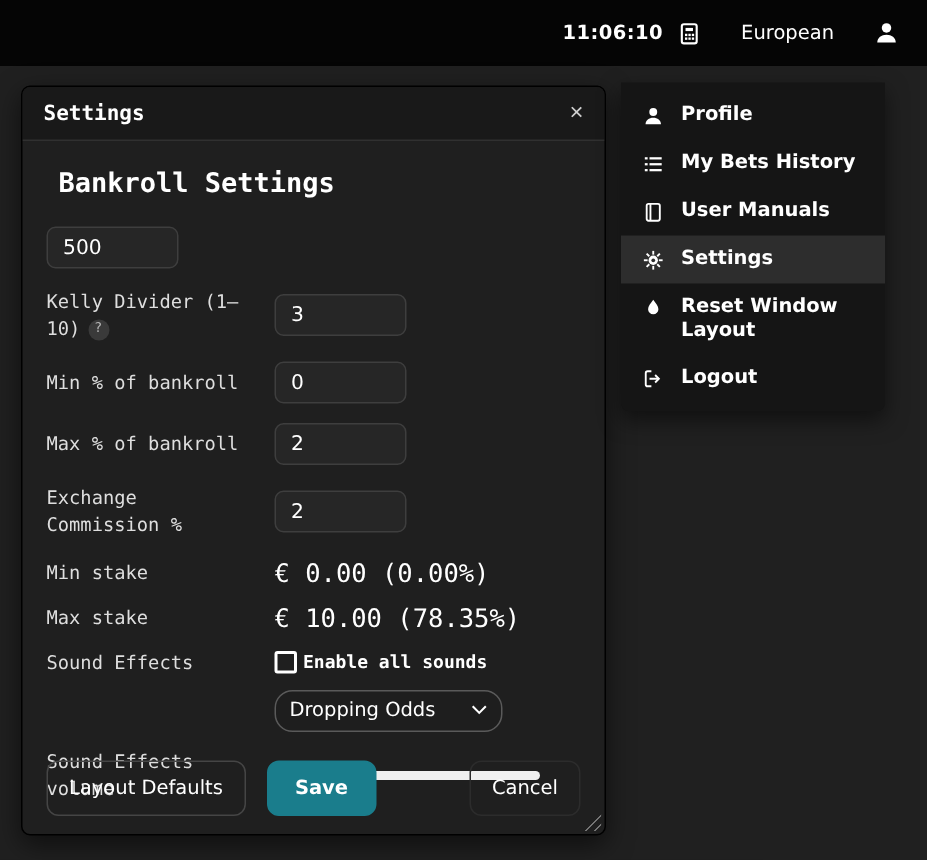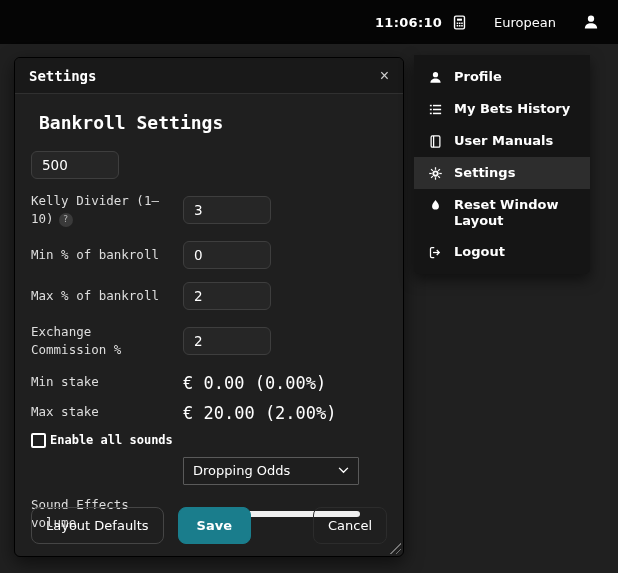--- a/index.html
+++ b/index.html
@@ -34,21 +34,21 @@
     color:#fff; font-size:13.5px; padding:0 10px; font-family:"DejaVu Sans","Liberation Sans",sans-serif; outline:none; }
 
   .static-row { margin-bottom:10px; }
   .static-val { color:#fff; font-family:"DejaVu Sans Mono","Liberation Mono",monospace; font-weight:normal; font-size:17px; }
 
   .checkbox-row { margin-bottom:9px; }
   .checkbox-wrap { display:flex; align-items:flex-start; gap:4px; cursor:pointer; }
   .checkbox { width:15px; height:15px; background:#fff; border:2px solid #fff; border-radius:2px; background:transparent; border-color:#fff; }
   .checkbox-label { color:#fff; font-family:"DejaVu Sans Mono","Liberation Mono",monospace; font-weight:bold; font-size:12px; }
 
-  .select-box { width:176px; height:28px; background:#1e1e1e; border:1px solid #5a5a5a; border-radius:1px;
+  .select-box { width:152px; height:28px; background:#1e1e1e; border:1px solid #5a5a5a; border-radius:12px;
     display:flex; align-items:center; justify-content:space-between; padding:4px 9px; cursor:pointer; }
   .select-box .sel-text { color:#fff; font-size:13px; }
   .select-row { margin-bottom:11px; }
 
   .slider-row { margin-bottom:18px; }
   .slider { position:relative; width:177px; height:14px; cursor:pointer; }
   .slider .track { position:absolute; top:4px; left:0; width:100%; height:6px; background:#f0f0f0; border-radius:3px; }
   .slider .fill { position:absolute; top:4px; left:0; height:6px; background:#2f86f6; border-radius:3px 0 0 3px; }
   .slider .thumb { position:absolute; top:0; width:14px; height:14px; background:#2f86f6; border-radius:50%; transform:translateX(-50%); }
 
@@ -132,24 +132,25 @@
       <input class="txt-input" type="text" value="2" style="">
     </div>
 
     <div class="row static-row">
       <span class="lbl">Min stake</span>
       <span class="static-val">€ 0.00 (0.00%)</span>
     </div>
 
     <div class="row static-row">
       <span class="lbl">Max stake</span>
-      <span class="static-val">€ 20.00 (2.00%)</span>
+      <span class="static-val">€ 10.00 (78.35%)</span>
     </div>
 
     <div class="row checkbox-row">
+      <span class="lbl">Sound Effects</span>
       <span class="checkbox-wrap">
         <span class="checkbox"></span>
         <span class="checkbox-label">Enable all sounds</span>
       </span>
     </div>
 
     <div class="row select-row">
       <span class="lbl"></span>
       <div class="select-box">
         <span class="sel-text">Dropping Odds</span>

